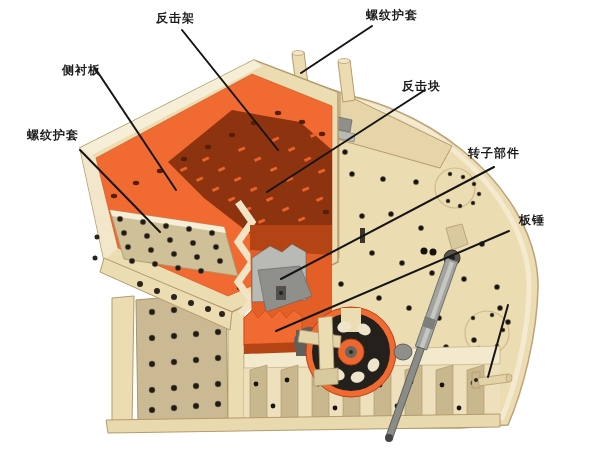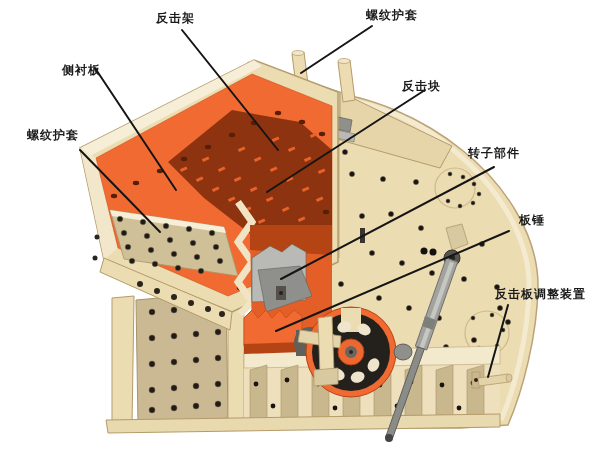--- a/index.html
+++ b/index.html
@@ -325,14 +325,13 @@
   </g>
 </svg>
 
   <div class="part-label" style="left:156px;top:12px;">反击架</div>
   <div class="part-label" style="left:366px;top:9px;">螺纹护套</div>
   <div class="part-label" style="left:62px;top:64px;">侧衬板</div>
   <div class="part-label" style="left:27px;top:129px;">螺纹护套</div>
   <div class="part-label" style="left:402px;top:80px;">反击块</div>
   <div class="part-label" style="left:468px;top:147px;">转子部件</div>
   <div class="part-label" style="left:510px;top:214px;padding-left:9px;">板锤</div>
-  <div class="part-label" style="left:495px;top:288px;">反击板调整装置</div>
 </div>
 
 </body></html>

